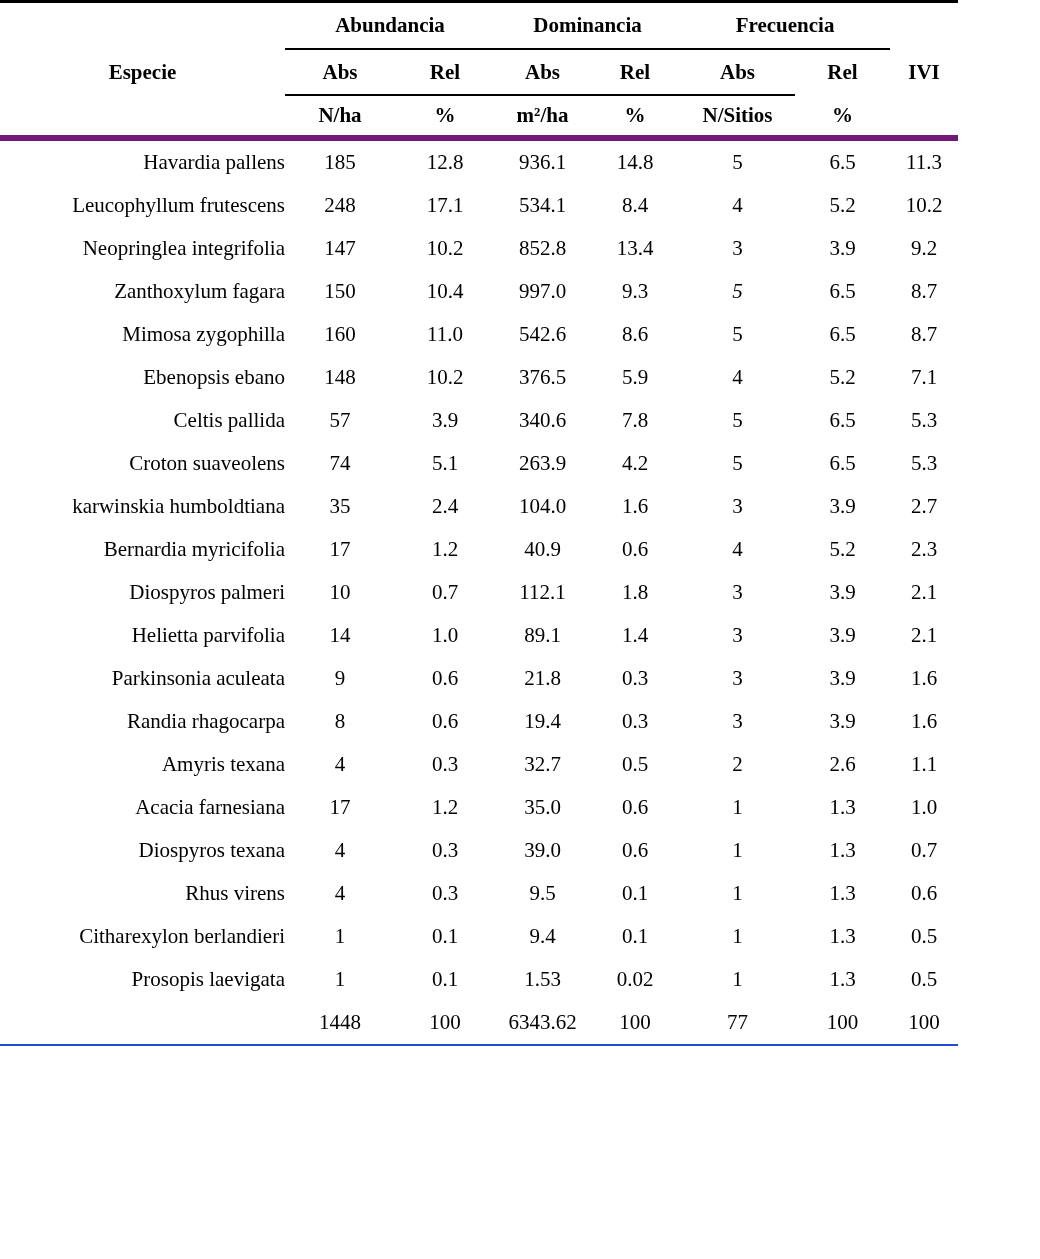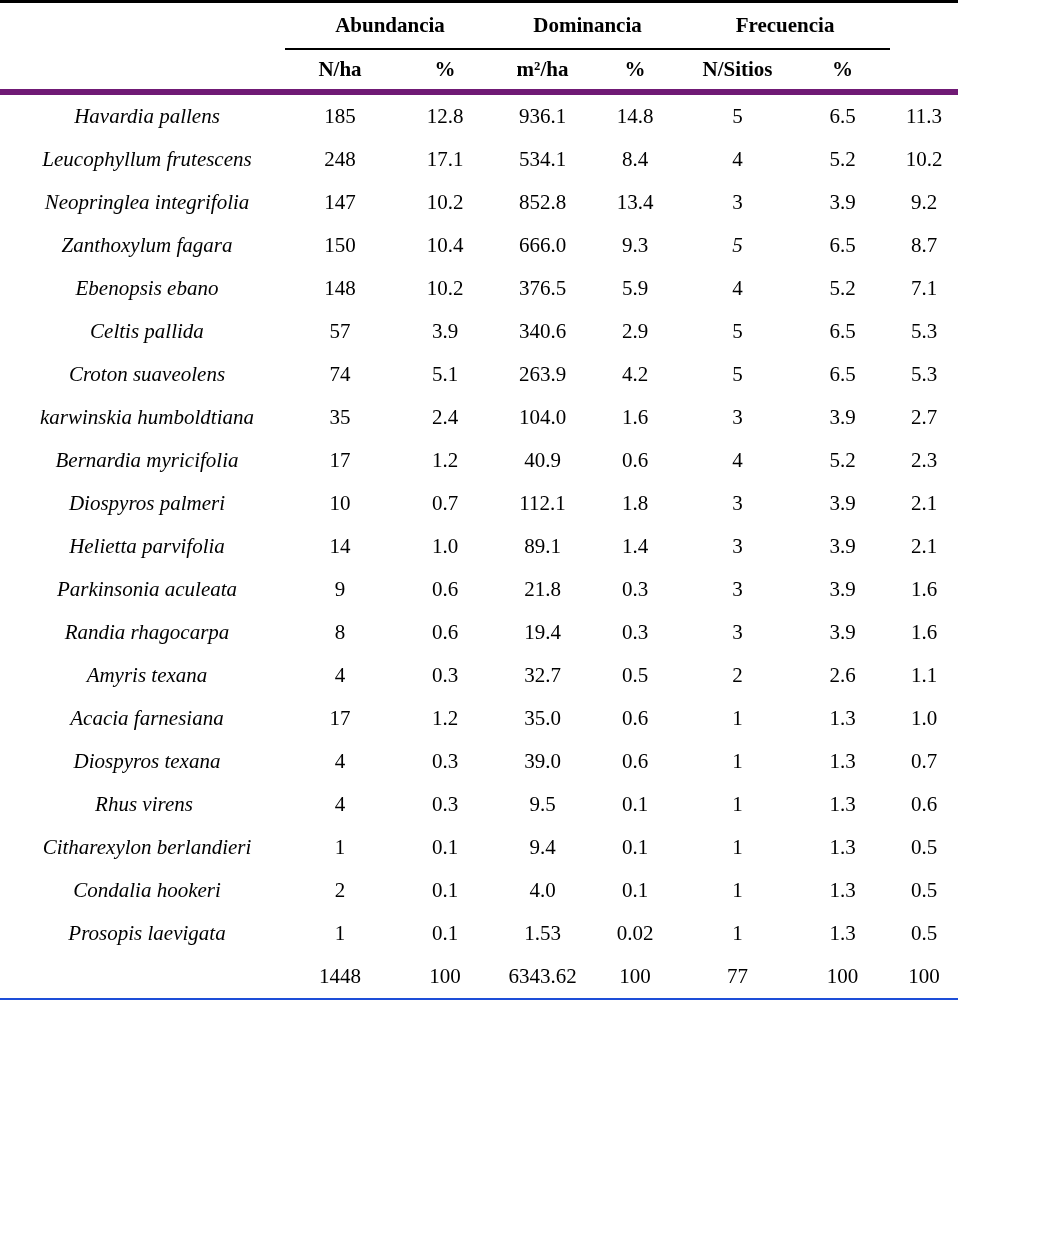--- a/index.html
+++ b/index.html
@@ -34,22 +34,21 @@
   }
   
   tr.group-row th, tr.group-row td { height: 45px; font-weight: bold; }
   tr.sub-row   th, tr.sub-row td   { height: 44px; font-weight: bold; }
   tr.unit-row  th, tr.unit-row td  { height: 39px; font-weight: bold; border-bottom: 6px solid #701a75; }
   .rule1 { border-bottom: 2px solid #000; } 
   .rule2 { border-bottom: 2px solid #000; } 
   
   tbody td { height: 43px; }
   td.sp {
-    text-align: center;
-    font-style: italic;
+    text-align: right;
     padding-left: 9px;
   }
   td.sp.indent { padding-left: 3px; }
   td.ital { font-style: italic; }
   tr.totals td {
     font-weight: normal;
     border-bottom: 2px solid #1d4ed8;
   }
 </style>
 </head>
@@ -68,20 +67,30 @@
       <col style="width:68px">
     </colgroup>
     <thead>
       <tr class="group-row">
         <td></td>
         <th colspan="2" class="rule1">Abundancia</th>
         <th colspan="2" class="rule1">Dominancia</th>
         <th colspan="2" class="rule1">Frecuencia</th>
         <td></td>
       </tr>
+      <tr class="sub-row">
+        <th>Especie</th>
+        <th class="rule2">Abs</th>
+        <th class="rule2">Rel</th>
+        <th class="rule2">Abs</th>
+        <th class="rule2">Rel</th>
+        <th class="rule2">Abs</th>
+        <th>Rel</th>
+        <th>IVI</th>
+      </tr>
       <tr class="unit-row">
         <td></td>
         <th>N/ha</th>
         <th>%</th>
         <th>m²/ha</th>
         <th>%</th>
         <th>N/Sitios</th>
         <th>%</th>
         <td></td>
       </tr>
@@ -114,42 +123,52 @@
           <td>852.8</td>
           <td>13.4</td>
           <td>3</td>
           <td>3.9</td>
           <td>9.2</td>
         </tr>
         <tr>
           <td class="sp">Zanthoxylum fagara</td>
           <td>150</td>
           <td>10.4</td>
-          <td>666.0</td>
+          <td>997.0</td>
           <td>9.3</td>
           <td class="ital">5</td>
+          <td>6.5</td>
+          <td>8.7</td>
+        </tr>
+        <tr>
+          <td class="sp">Mimosa zygophilla</td>
+          <td>160</td>
+          <td>11.0</td>
+          <td>542.6</td>
+          <td>8.6</td>
+          <td>5</td>
           <td>6.5</td>
           <td>8.7</td>
         </tr>
         <tr>
           <td class="sp">Ebenopsis ebano</td>
           <td>148</td>
           <td>10.2</td>
           <td>376.5</td>
           <td>5.9</td>
           <td>4</td>
           <td>5.2</td>
           <td>7.1</td>
         </tr>
         <tr>
           <td class="sp">Celtis pallida</td>
           <td>57</td>
           <td>3.9</td>
           <td>340.6</td>
-          <td>2.9</td>
+          <td>7.8</td>
           <td>5</td>
           <td>6.5</td>
           <td>5.3</td>
         </tr>
         <tr>
           <td class="sp">Croton suaveolens</td>
           <td>74</td>
           <td>5.1</td>
           <td>263.9</td>
           <td>4.2</td>
@@ -255,30 +274,20 @@
           <td>0.1</td>
           <td>1</td>
           <td>1.3</td>
           <td>0.6</td>
         </tr>
         <tr>
           <td class="sp">Citharexylon berlandieri</td>
           <td>1</td>
           <td>0.1</td>
           <td>9.4</td>
-          <td>0.1</td>
-          <td>1</td>
-          <td>1.3</td>
-          <td>0.5</td>
-        </tr>
-        <tr>
-          <td class="sp">Condalia hookeri</td>
-          <td>2</td>
-          <td>0.1</td>
-          <td>4.0</td>
           <td>0.1</td>
           <td>1</td>
           <td>1.3</td>
           <td>0.5</td>
         </tr>
         <tr>
           <td class="sp">Prosopis laevigata</td>
           <td>1</td>
           <td>0.1</td>
           <td>1.53</td>

